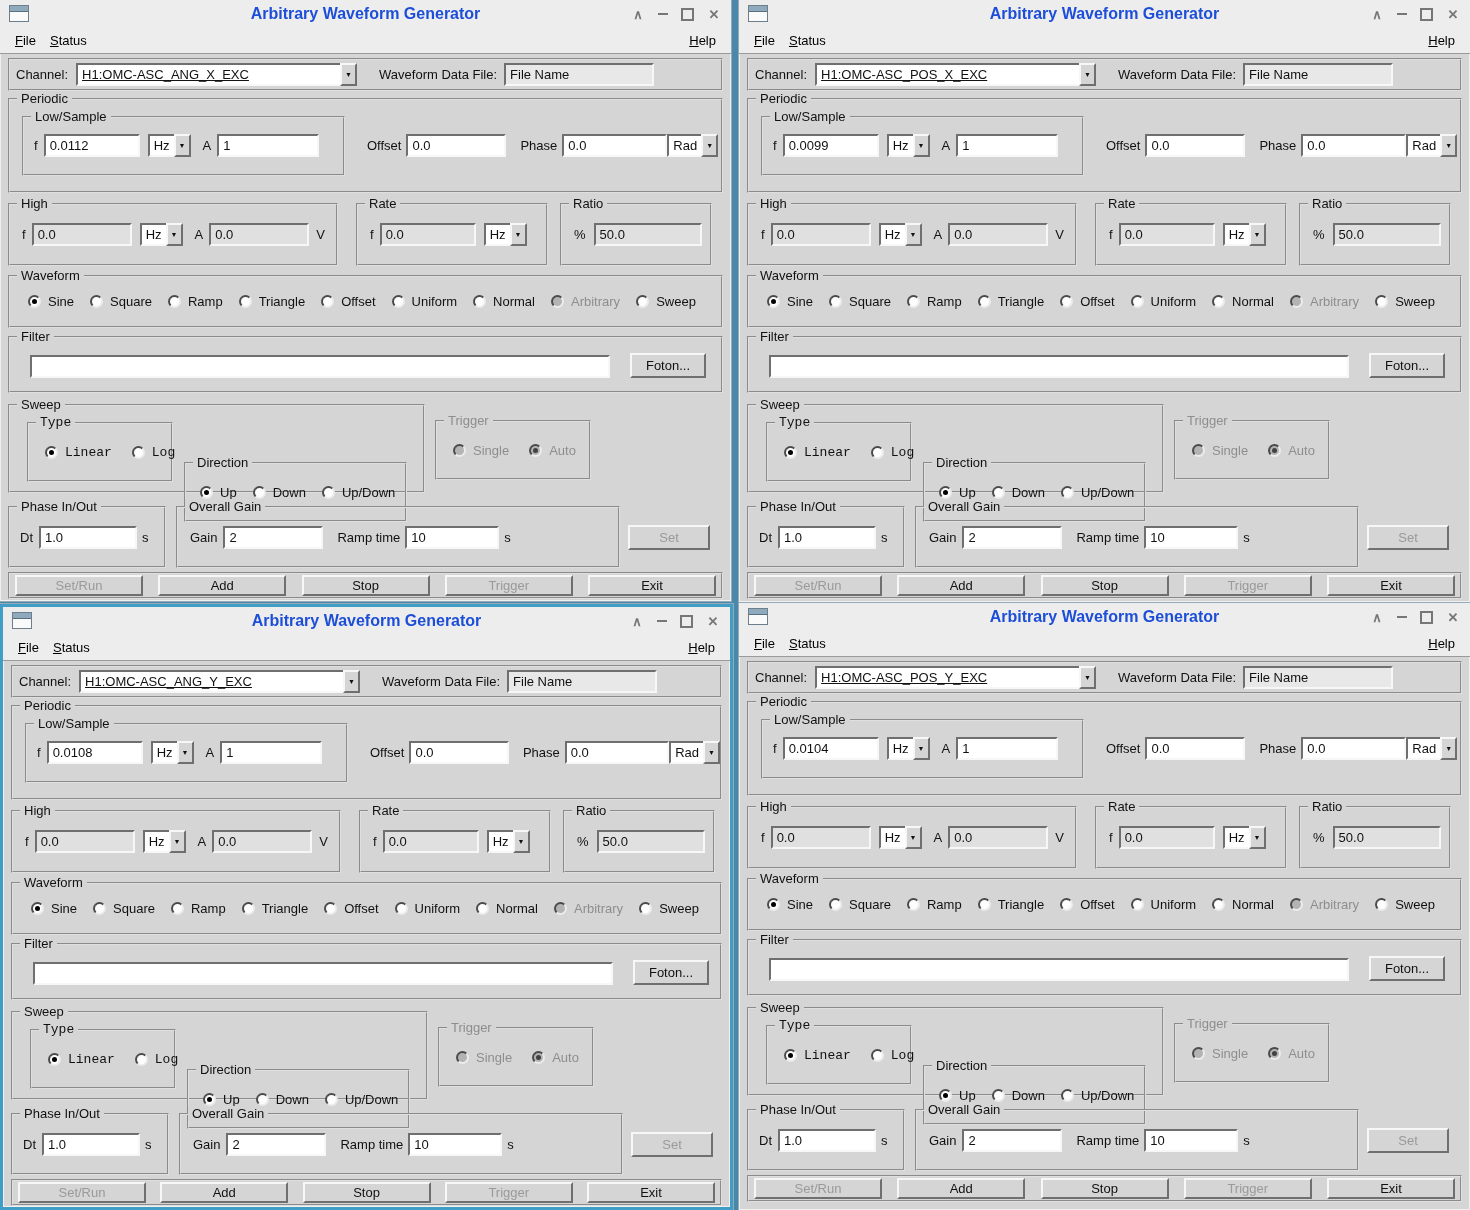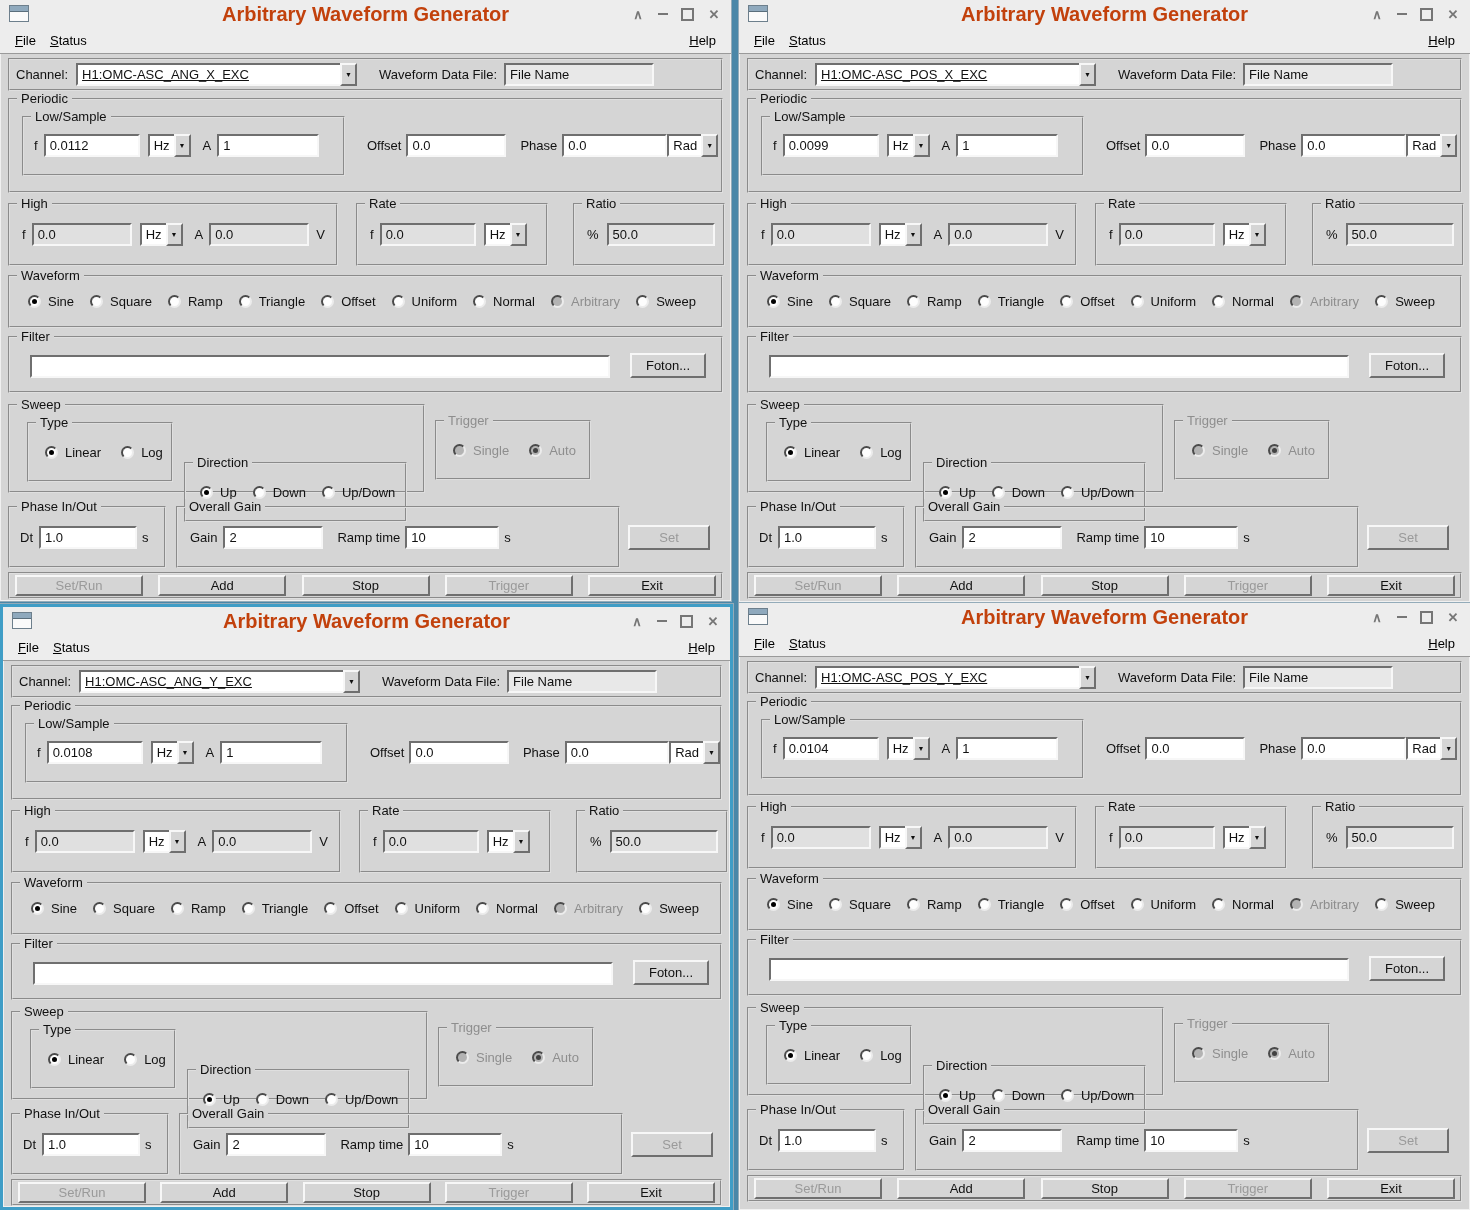--- a/index.html
+++ b/index.html
@@ -7,21 +7,21 @@
        font-family:"Liberation Sans", sans-serif;font-size:13px;color:#111;}
   #desktop{position:relative;width:1470px;height:1210px;}
 
   .window{position:absolute;background:#d5d5d5;box-shadow:0 0 0 1px #93abb9, inset 0 0 0 1px #f0f0f0;}
   .window.pos0{left:0;top:0;width:731px;height:601px;}
   .window.pos1{left:739px;top:0;width:731px;height:602px;}
   .window.pos2{left:0;top:604px;width:733px;height:606px;border:3px solid #3f9dc6;box-sizing:border-box;}
   .window.pos3{left:739px;top:603px;width:731px;height:607px;}
 
   .titlebar{height:28px;background:#ededed;position:relative;display:flex;align-items:center;justify-content:center;}
-  .title{font-weight:bold;font-size:20px;color:#c2410c;}
+  .title{font-weight:bold;font-size:16px;color:#1d4ed8;}
   .win-icon{position:absolute;left:9px;top:5px;width:20px;height:17px;background:#fafafa;
             border:1px solid #6d7f8c;box-sizing:border-box;}
   .win-icon::before{content:"";display:block;height:5px;background:#8fa9bd;border-bottom:1px solid #5a6e7c;}
   .tb-btns{position:absolute;right:10px;top:0;height:28px;display:flex;align-items:center;gap:13px;}
   .tbb{color:#767676;font-weight:bold;font-size:13px;width:14px;text-align:center;cursor:default;line-height:1;}
   .tbb.minimize{display:inline-block;width:10px;height:2px;background:#767676;}
   .tbb.maximize{display:inline-block;width:9px;height:9px;border:2px solid #767676;background:transparent;}
 
   .menubar{height:25px;background:#ededed;border-bottom:1px solid #9a9a9a;display:flex;align-items:center;padding:0 8px;}
   .menu-item{display:inline-block;padding:2px 7px;color:#000000;}
@@ -79,32 +79,32 @@
 
   .sec-row2{margin-top:10px;display:flex;height:63px;}
   .g-high{width:330px;height:63px;display:flex;align-items:center;padding-left:12px;flex:none;}
   .tf-hf{width:100px;margin-left:6px;}
   .hi-combo{margin-left:8px;}
   .hi-a{margin-left:12px;}
   .tf-ha{width:100px;margin-left:6px;}
   .hi-v{margin-left:7px;}
   .g-rate{width:192px;height:63px;margin-left:18px;display:flex;align-items:center;padding-left:12px;flex:none;}
   .tf-rf{width:96px;margin-left:6px;}
-  .g-ratio{width:152px;height:63px;margin-left:25px;display:flex;align-items:center;padding-left:12px;flex:none;}
+  .g-ratio{width:152px;height:63px;margin-left:12px;display:flex;align-items:center;padding-left:12px;flex:none;}
   .tf-ratio{width:108px;margin-left:8px;}
 
   .sec-waveform{margin-top:9px;height:53px;display:flex;align-items:center;padding-left:18px;gap:16px;}
 
   .sec-filter{margin-top:8px;height:57px;position:relative;}
   .tf-filter{position:absolute;left:20px;top:17px;width:580px;}
   .btn-foton{position:absolute;left:620px;top:15px;width:76px;height:25px;}
 
   .sec-sweeprow{margin-top:11px;height:89px;position:relative;}
   .g-sweep{position:absolute;left:0;top:0;width:417px;height:89px;}
-  .g-type{position:absolute;left:17px;top:16px;width:146px;height:60px;display:flex;align-items:center;padding-left:16px;gap:20px;}
+  .g-type{position:absolute;left:17px;top:16px;width:146px;height:60px;display:flex;align-items:center;padding-left:16px;gap:20px;font-family:Liberation Mono, monospace;}
   .g-dir{position:absolute;left:174px;top:12px;width:223px;height:60px;display:flex;align-items:center;padding-left:14px;gap:16px;margin-top:44px;}
   .g-trig{position:absolute;left:427px;top:16px;width:156px;height:60px;display:flex;align-items:center;padding-left:16px;gap:20px;}
 
   .sec-phaserow{margin-top:13px;height:62px;position:relative;}
   .g-phase{position:absolute;left:0;top:0;width:158px;height:62px;display:flex;align-items:center;padding-left:10px;}
   .tf-dt{width:98px;margin-left:6px;}
   .s-lbl{margin-left:5px;}
   .g-gain{position:absolute;left:168px;top:0;width:444px;height:62px;display:flex;align-items:center;padding-left:12px;}
   .tf-gain{width:100px;margin-left:6px;}
   .ramp-lbl{margin-left:14px;}

